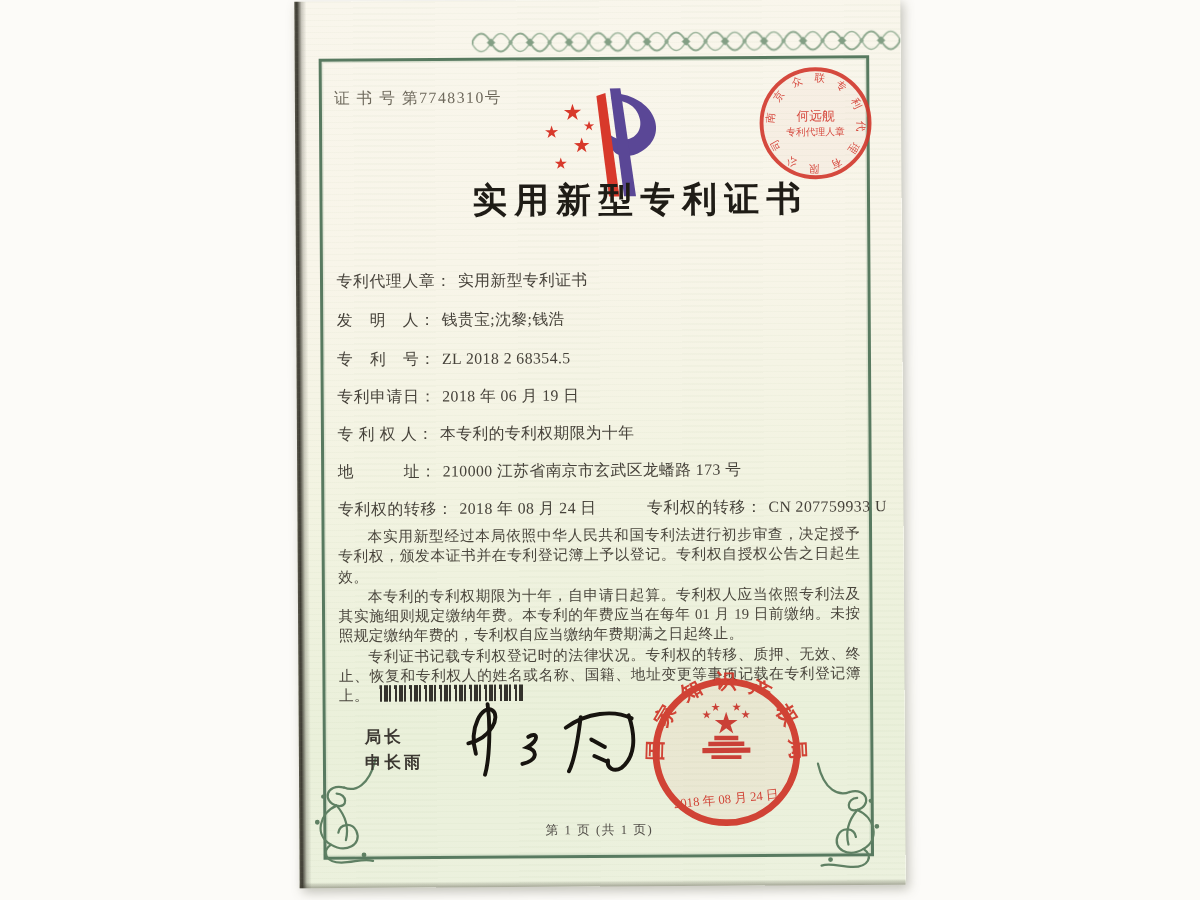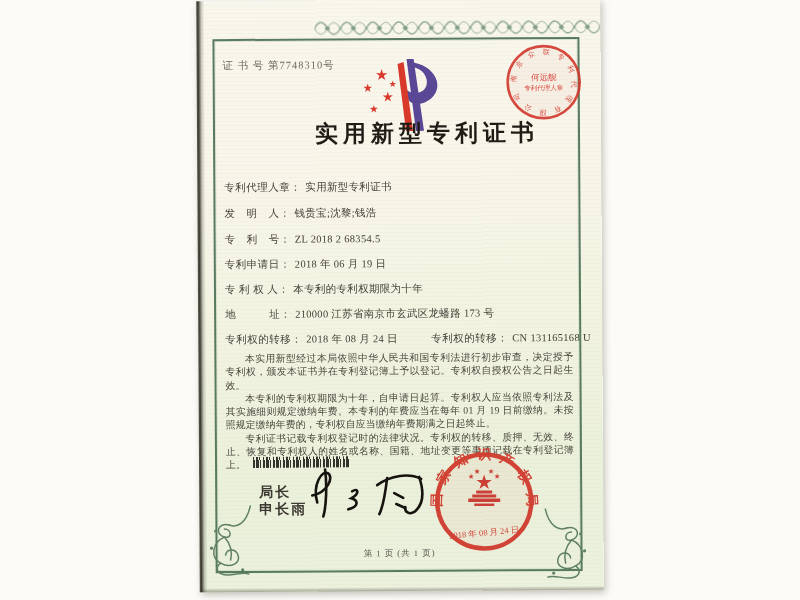--- a/index.html
+++ b/index.html
@@ -30,21 +30,21 @@
   .fval{margin-left:4px;letter-spacing:.3px;}
   .fcell2{position:absolute;left:206px;top:0;}
   
   .bodytext{position:absolute;left:27px;top:351px;width:348px;font-size:9.8px;
     line-height:13.3px;color:#4a463d;text-align:justify;letter-spacing:.2px;}
   .bodytext p{margin:0;text-indent:2em;}
   
   .barcode{position:absolute;left:54px;top:456px;width:96px;height:11px;
     background:repeating-linear-gradient(90deg,#34322c 0 1.5px,transparent 1.5px 3px,
       #34322c 3px 5.5px,transparent 5.5px 6.5px,#34322c 6.5px 7.5px,transparent 7.5px 10px);}
-  .director{position:absolute;left:60px;top:483px;font-size:14px;color:#3c3832;line-height:17px;font-weight:bold;letter-spacing:2px;}
+  .director{position:absolute;left:44px;top:483px;font-size:11px;color:#3c3832;line-height:17px;font-weight:bold;letter-spacing:2px;}
   .sig{position:absolute;left:98px;top:462px;width:150px;height:62px;}
   .mainseal{position:absolute;left:229px;top:446px;width:112px;height:112px;opacity:.92;}
   .agencyseal{position:absolute;left:306px;top:42px;width:82px;height:82px;opacity:.9;}
   .footer{position:absolute;left:100px;top:548px;width:200px;text-align:center;
     font-size:8.5px;color:#54504a;letter-spacing:1px;}
   .corner{position:absolute;width:54px;height:74px;}
   .corner.bl{left:5px;top:503px;}
   .corner.br{left:338px;top:508px;transform:scaleX(-1);}
   .sealtext{font-family:"Liberation Serif","DejaVu Serif",serif;}
 </style>
@@ -136,21 +136,21 @@
     </div>
     <div class="frow" style="top:282px">
       <span class="flabel">专 利 权 人：</span><span class="fval">本专利的专利权期限为十年</span>
     </div>
     <div class="frow" style="top:307px">
       <span class="flabel">地　　　址：</span><span class="fval">210000 江苏省南京市玄武区龙蟠路 173 号</span>
     </div>
     <div class="frow" style="top:332px">
       <span class="flabel">专利权的转移：</span><span class="fval">2018 年 08 月 24 日</span>
       <span class="fcell2">
-        <span class="flabel">专利权的转移：</span><span class="fval">CN 131165168 U</span>
+        <span class="flabel">专利权的转移：</span><span class="fval">CN 207759933 U</span>
       </span>
     </div>
 
     <div class="bodytext">
       <p>本实用新型经过本局依照中华人民共和国专利法进行初步审查，决定授予专利权，颁发本证书并在专利登记簿上予以登记。专利权自授权公告之日起生效。</p>
       <p>本专利的专利权期限为十年，自申请日起算。专利权人应当依照专利法及其实施细则规定缴纳年费。本专利的年费应当在每年 01 月 19 日前缴纳。未按照规定缴纳年费的，专利权自应当缴纳年费期满之日起终止。</p>
       <p>专利证书记载专利权登记时的法律状况。专利权的转移、质押、无效、终止、恢复和专利权人的姓名或名称、国籍、地址变更等事项记载在专利登记簿上。</p>
     </div>
 
     <div class="barcode"></div>

